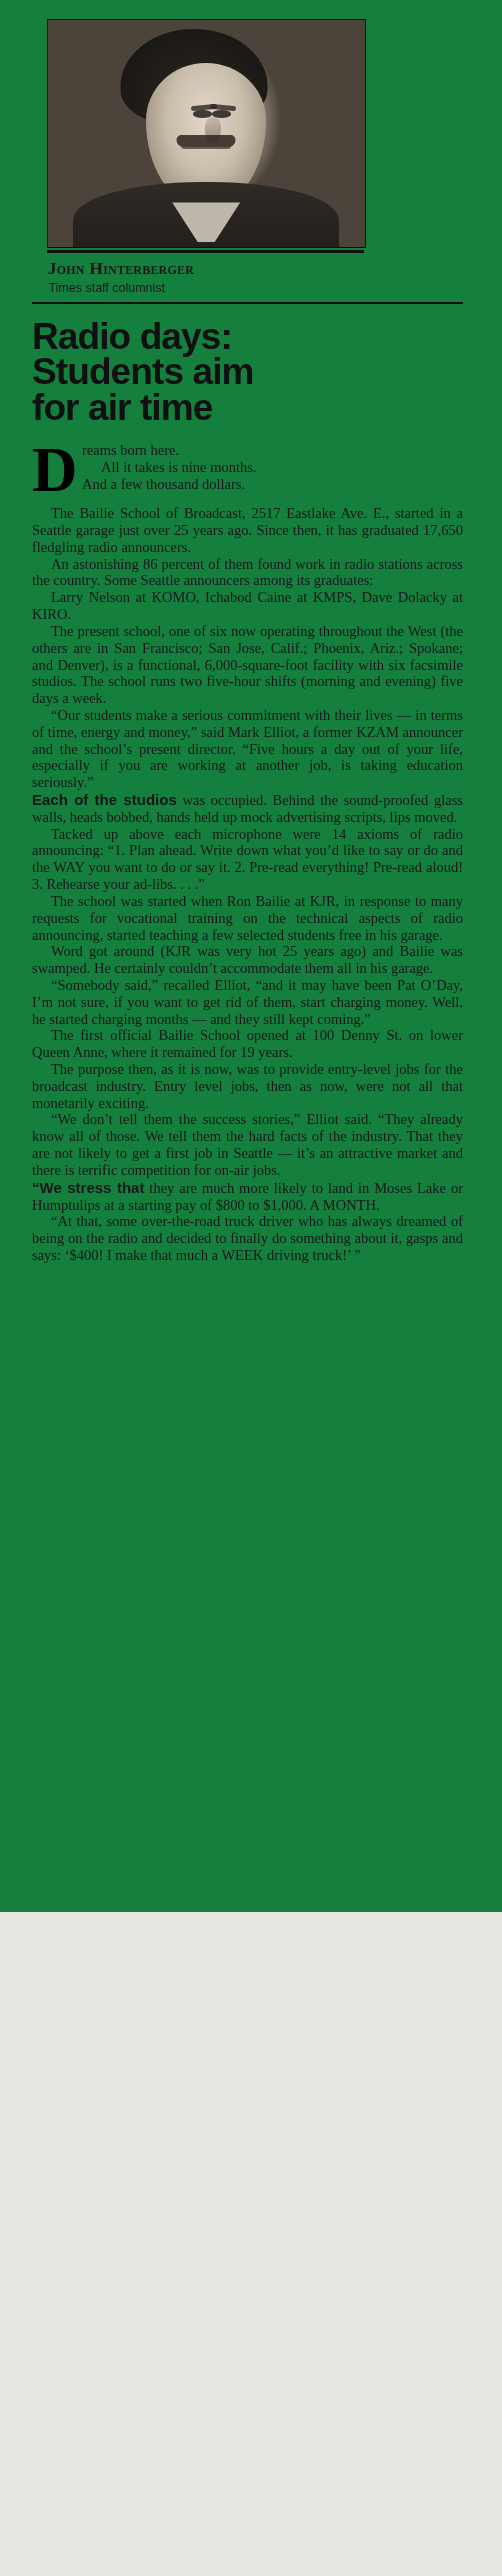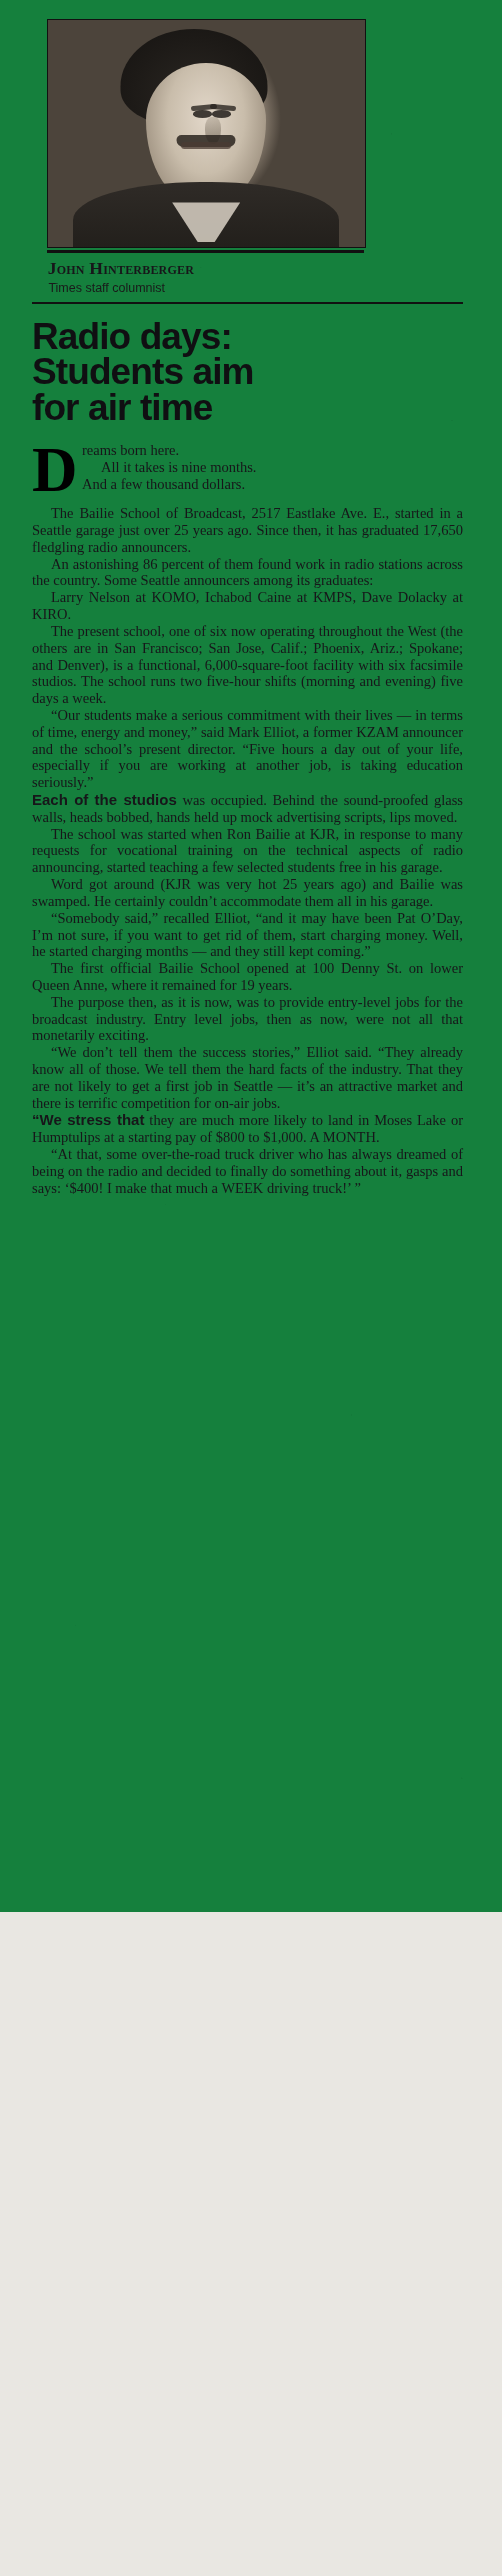--- a/index.html
+++ b/index.html
@@ -278,20 +278,21 @@
       <p>The Bailie School of Broadcast, 2517 Eastlake Ave. E., started in a Seattle garage just over 25 years ago. Since then, it has graduated 17,650 fledgling radio announcers.</p>
       <p>An astonishing 86 percent of them found work in radio stations across the country. Some Seattle announcers among its graduates:</p>
       <p>Larry Nelson at KOMO, Ichabod Caine at KMPS, Dave Dolacky at KIRO.</p>
       <p>The present school, one of six now operating throughout the West (the others are in San Francisco; San Jose, Calif.; Phoenix, Ariz.; Spokane; and Denver), is a functional, 6,000-square-foot facility with six facsimile studios. The school runs two five-hour shifts (morning and evening) five days a week.</p>
       <p>“Our students make a serious commitment with their lives — in terms of time, energy and money,” said Mark Elliot, a former KZAM announcer and the school’s present director. “Five hours a day out of your life, especially if you are working at another job, is taking education seriously.”</p>
 
       <p class="space-before noindent">
         <span class="bold-lead">Each of the studios</span><span> was occupied. Behind the sound-proofed glass walls, heads bobbed, hands held up mock advertising scripts, lips moved.</span>
       </p>
 
+      <p>Tacked up above each microphone were 14 axioms of radio announcing: “1. Plan ahead. Write down what you’d like to say or do and the WAY you want to do or say it. 2. Pre-read everything! Pre-read aloud! 3. Rehearse your ad-libs. . . .”</p>
       <p>The school was started when Ron Bailie at KJR, in response to many requests for vocational training on the technical aspects of radio announcing, started teaching a few selected students free in his garage.</p>
       <p>Word got around (KJR was very hot 25 years ago) and Bailie was swamped. He certainly couldn’t accommodate them all in his garage.</p>
       <p>“Somebody said,” recalled Elliot, “and it may have been Pat O’Day, I’m not sure, if you want to get rid of them, start charging money. Well, he started charging months — and they still kept coming.”</p>
       <p>The first official Bailie School opened at 100 Denny St. on lower Queen Anne, where it remained for 19 years.</p>
       <p>The purpose then, as it is now, was to provide entry-level jobs for the broadcast industry. Entry level jobs, then as now, were not all that monetarily exciting.</p>
       <p>“We don’t tell them the success stories,” Elliot said. “They already know all of those. We tell them the hard facts of the industry. That they are not likely to get a first job in Seattle — it’s an attractive market and there is terrific competition for on-air jobs.</p>
 
       <p class="space-before noindent">
         <span class="bold-lead">“We stress that</span><span> they are much more likely to land in Moses Lake or Humptulips at a starting pay of $800 to $1,000. A MONTH.</span>
       </p>

